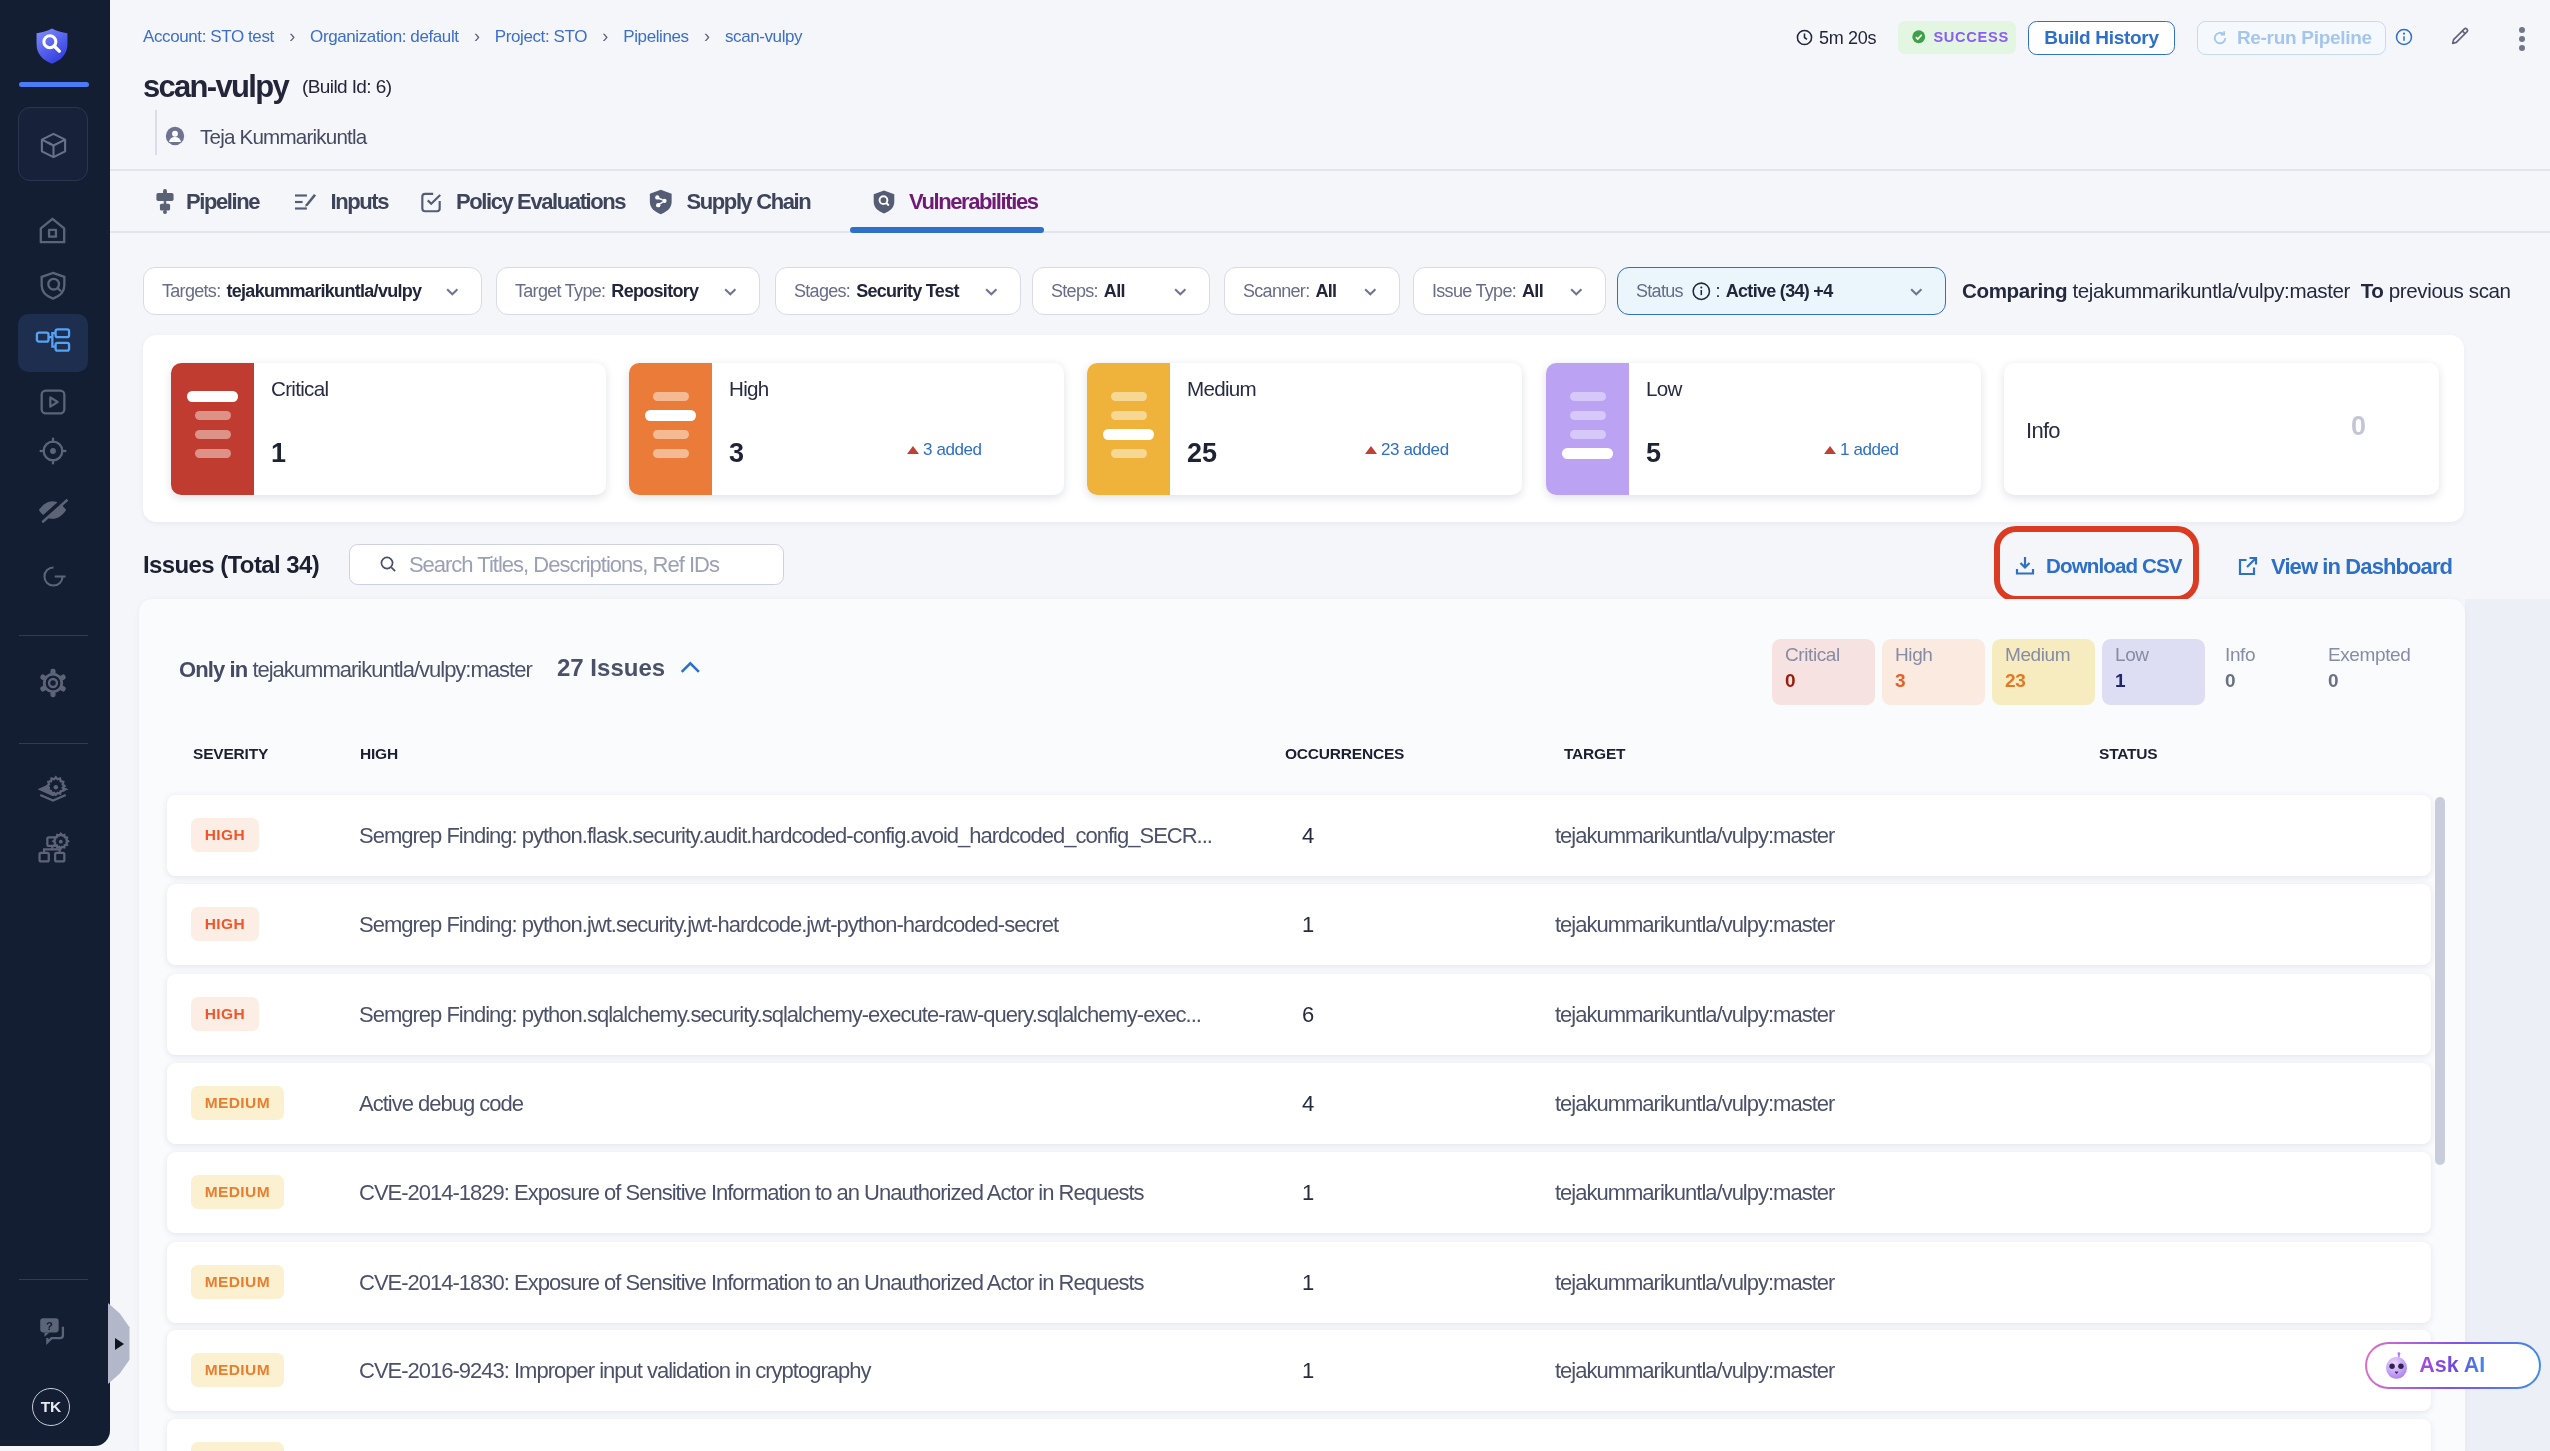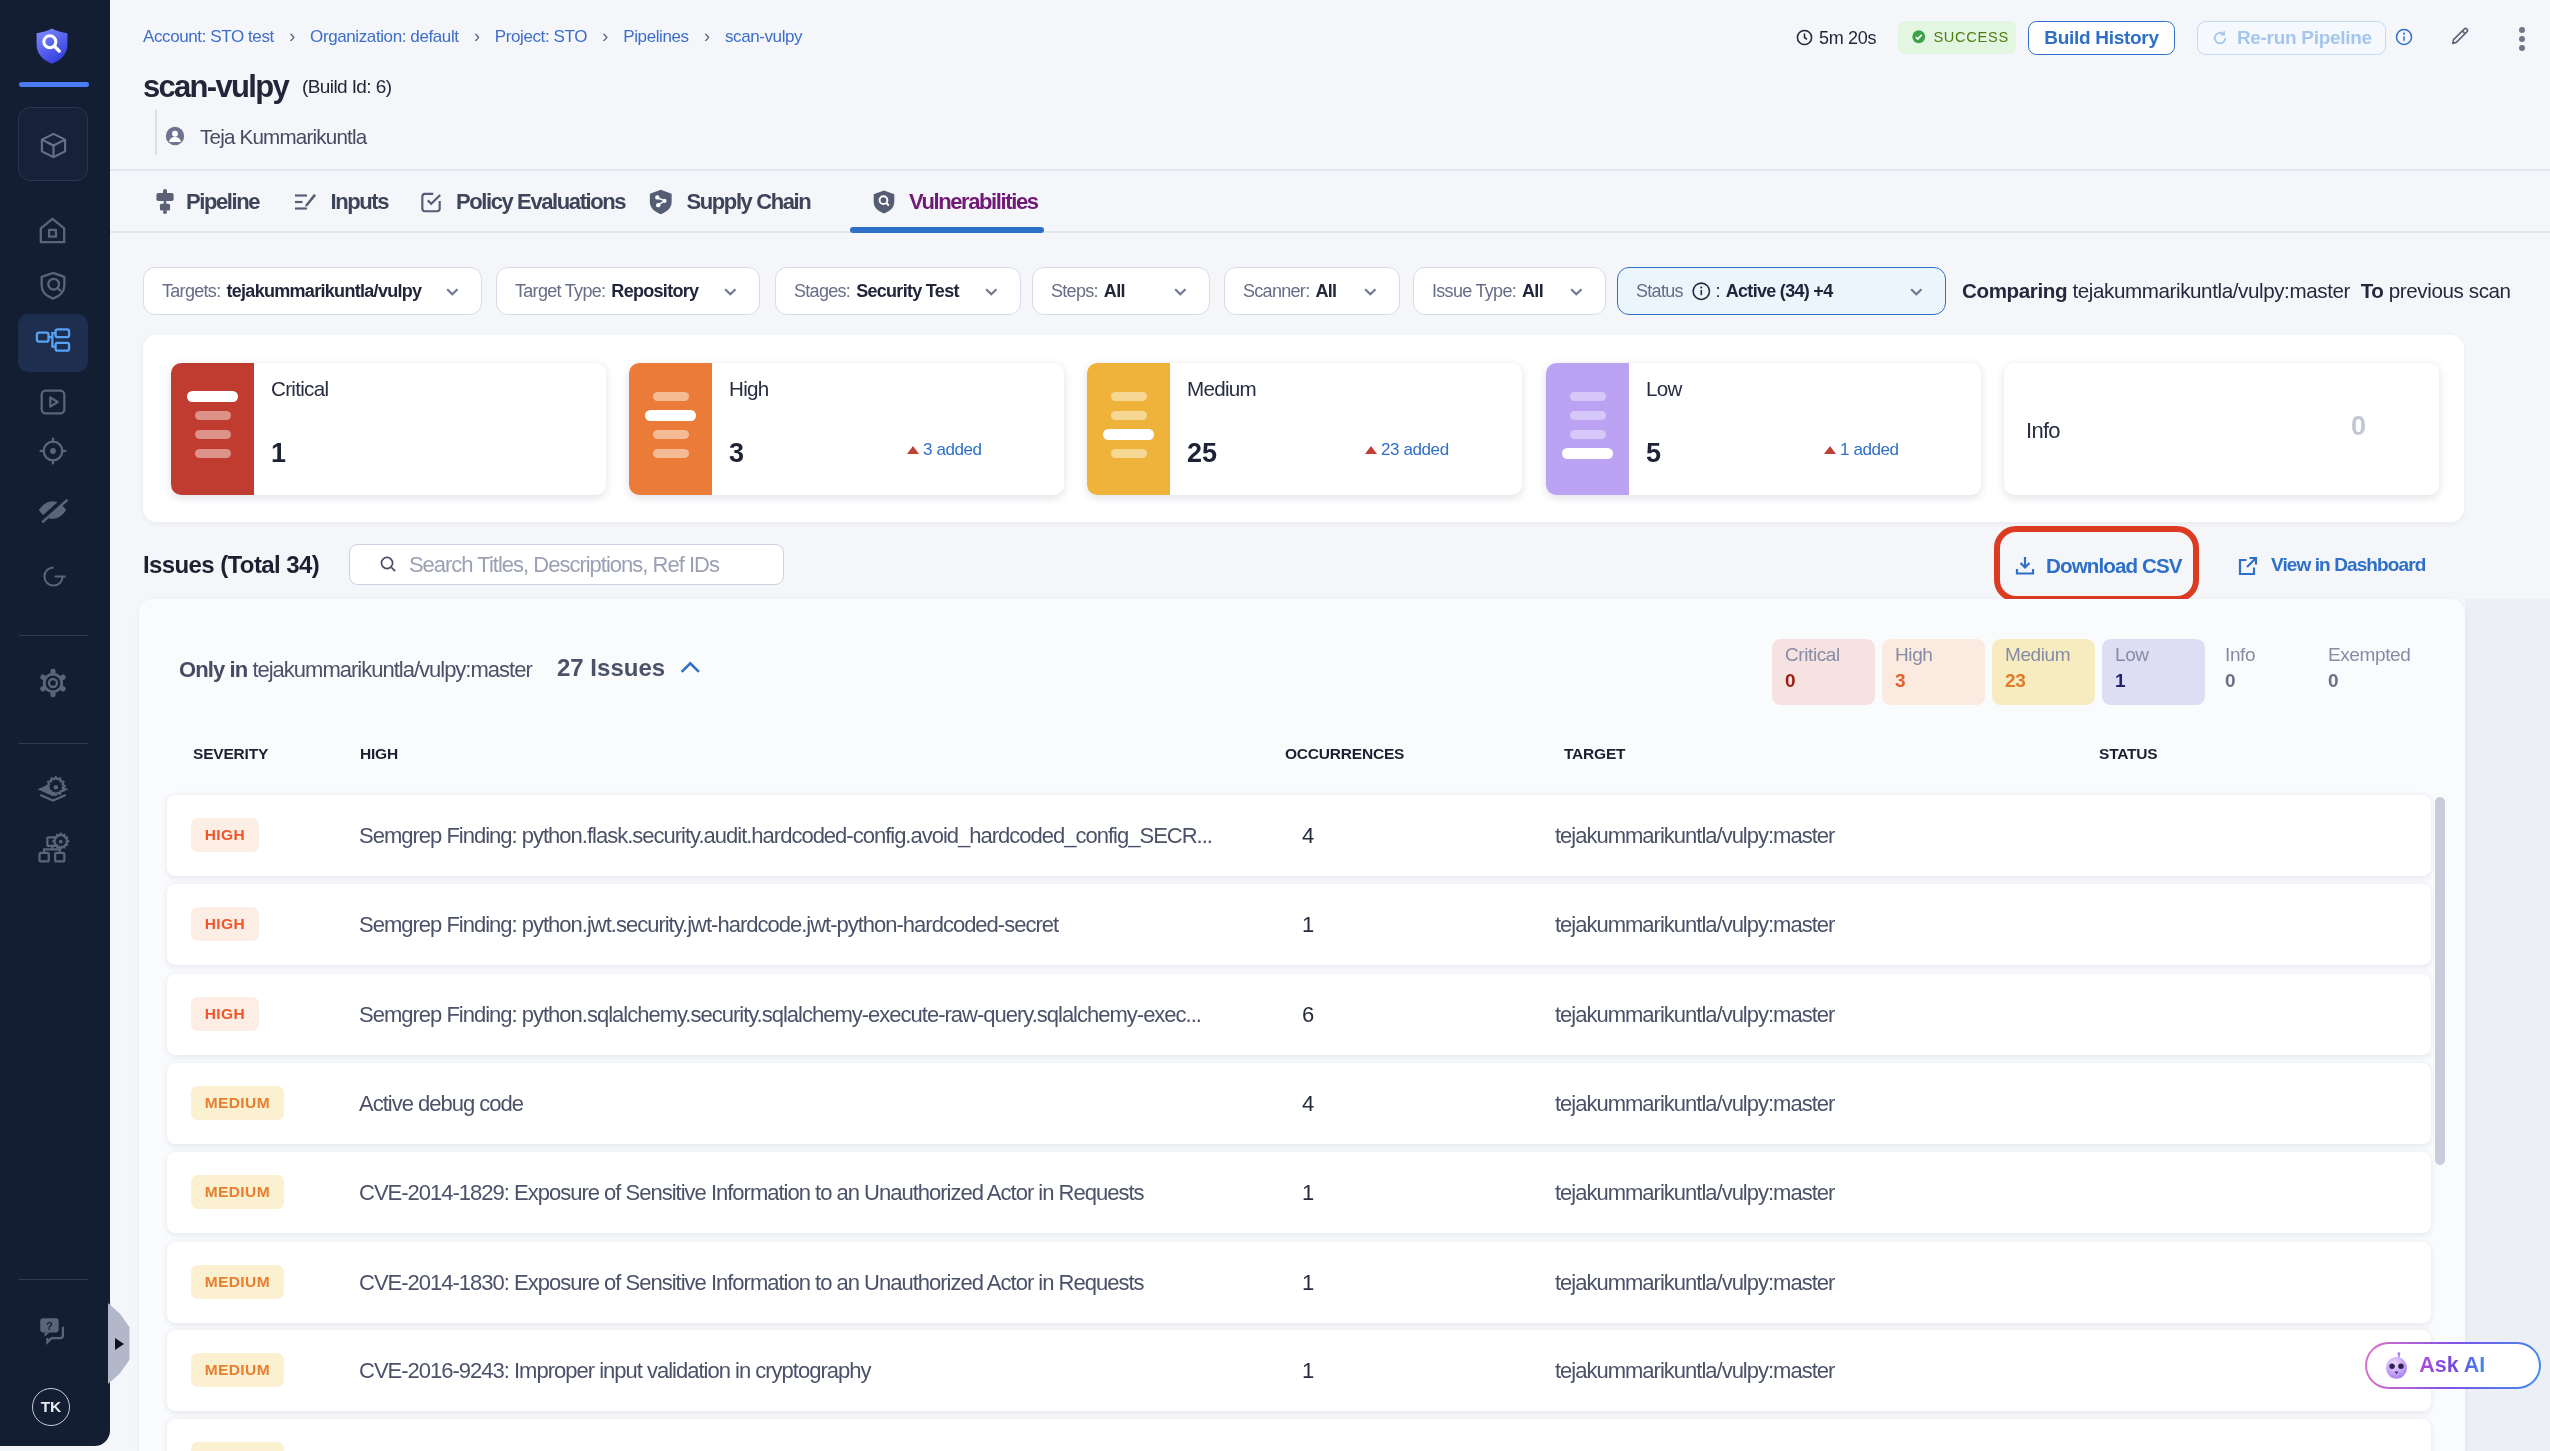--- a/index.html
+++ b/index.html
@@ -175,21 +175,21 @@
 <svg class="abs" style="left:1796px; top:29px;" width="17" height="17" viewBox="0 0 24 24" fill="none" stroke="#22263A" stroke-width="2.2">
   <circle cx="12" cy="12" r="10"></circle>
     <path d="M12 6.5 v5.5 l3.5 2.5"></path>
 </svg>
 <div class="abs" style="left:1819px; top:28px; font-size:18px; letter-spacing:-0.3px; color:#22263A;">5m 20s</div>
 <div class="abs" style="left:1898px; top:20.6px; width:118px; height:33px; background:#E3F6E2; border-radius:6.9px; display:flex; align-items:center; padding-left:13px;">
   <svg width="15.5" height="15.5" viewBox="0 0 24 24" style="margin-right:6.9px;">
       <circle cx="12" cy="12" r="10" fill="#3FA04A"></circle>
       <path d="M7.5 12.5 l3 3 l6-6.5" stroke="#fff" stroke-width="2.6" fill="none"></path>
     </svg>
-  <span style="font-size:14.6px; font-weight:400; letter-spacing:0.7px; color:#4d7c0f;">SUCCESS</span>
+  <span style="font-size:14.6px; font-weight:700; letter-spacing:0.7px; color:#8b5cf6;">SUCCESS</span>
 </div>
 <div class="abs" style="left:2028px; top:20.6px; width:147px; height:34px; border:1.7px solid #2E6FC7; border-radius:8.6px; background:#fff; display:flex; align-items:center; justify-content:center; font-size:19px; letter-spacing:-0.3px; font-weight:700; color:#2E6FC7; white-space:nowrap;">Build History</div>
 <div class="abs" style="left:2197px; top:20.6px; width:189px; height:34px; border:1.7px solid #C4D9F2; border-radius:8.6px; background:#F5F9FE; display:flex; align-items:center; justify-content:center; font-size:19px; letter-spacing:-0.3px; font-weight:700; color:#A5C6EC; white-space:nowrap;">
   <svg width="18" height="18" viewBox="0 0 24 24" fill="none" stroke="#A5C6EC" stroke-width="2.4" style="margin-right:7.7px;">
       <path d="M19 12 a7 7 0 1 1 -2-4.9"></path>
       <path d="M17.5 3 v4.5 H13" stroke-linejoin="round"></path>
     </svg>
   Re-run Pipeline
 </div>
 <svg class="abs" style="left:2395px; top:27.5px;" width="18" height="18" viewBox="0 0 24 24" fill="none" stroke="#2E6FC7" stroke-width="2">
@@ -368,21 +368,21 @@
 <svg class="abs" style="left:2013px; top:554px;" width="24" height="24" viewBox="0 0 24 24" fill="none" stroke="#2E6FC7" stroke-width="2.2">
   <path d="M12 3 v10 M7.5 9 l4.5 4.5 L16.5 9"></path>
     <path d="M4 15 v4.5 h16 V15"></path>
 </svg>
 <div class="abs" style="left:2046px; top:554px; font-size:20.6px; letter-spacing:-0.9px; font-weight:700; color:#2E6FC7;">Download CSV</div>
 <svg class="abs" style="left:2236px; top:554px;" width="24" height="24" viewBox="0 0 24 24" fill="none" stroke="#2E6FC7" stroke-width="2.2">
   <path d="M18 13.5 V20 H4 V6 h6.5"></path>
     <path d="M13.5 4 H20 V10.5"></path>
     <line x1="11" y1="13" x2="19.5" y2="4.5"></line>
 </svg>
-<div class="abs" style="left:2271px; top:554px; font-size:19px; letter-spacing:-0.9px; font-weight:700; color:#2E6FC7;">View in Dashboard</div>
+<div class="abs" style="left:2271px; top:554px; font-size:22px; letter-spacing:-0.9px; font-weight:700; color:#2E6FC7;">View in Dashboard</div>
 
 <div id="section"></div>
 
 <div class="abs" style="left:179px; top:657px; font-size:22px; letter-spacing:-1px; color:#4B5168; white-space:nowrap;"><b style="color:#454B63; letter-spacing:-0.9px;">Only in</b> tejakummarikuntla/vulpy:master</div>
 <div class="abs" style="left:557px; top:654px; font-size:24px; font-weight:700; color:#4B5168;">27 Issues</div>
 <svg class="abs" style="left:680px; top:659px;" width="20.6" height="15.5" viewBox="0 0 24 16" fill="none" stroke="#2E6FC7" stroke-width="3">
     <path d="M2 14 L12 4 L22 14"></path>
   </svg>
 
 <div class="chip" style="left:1772px; background:#F6E3E1;">

